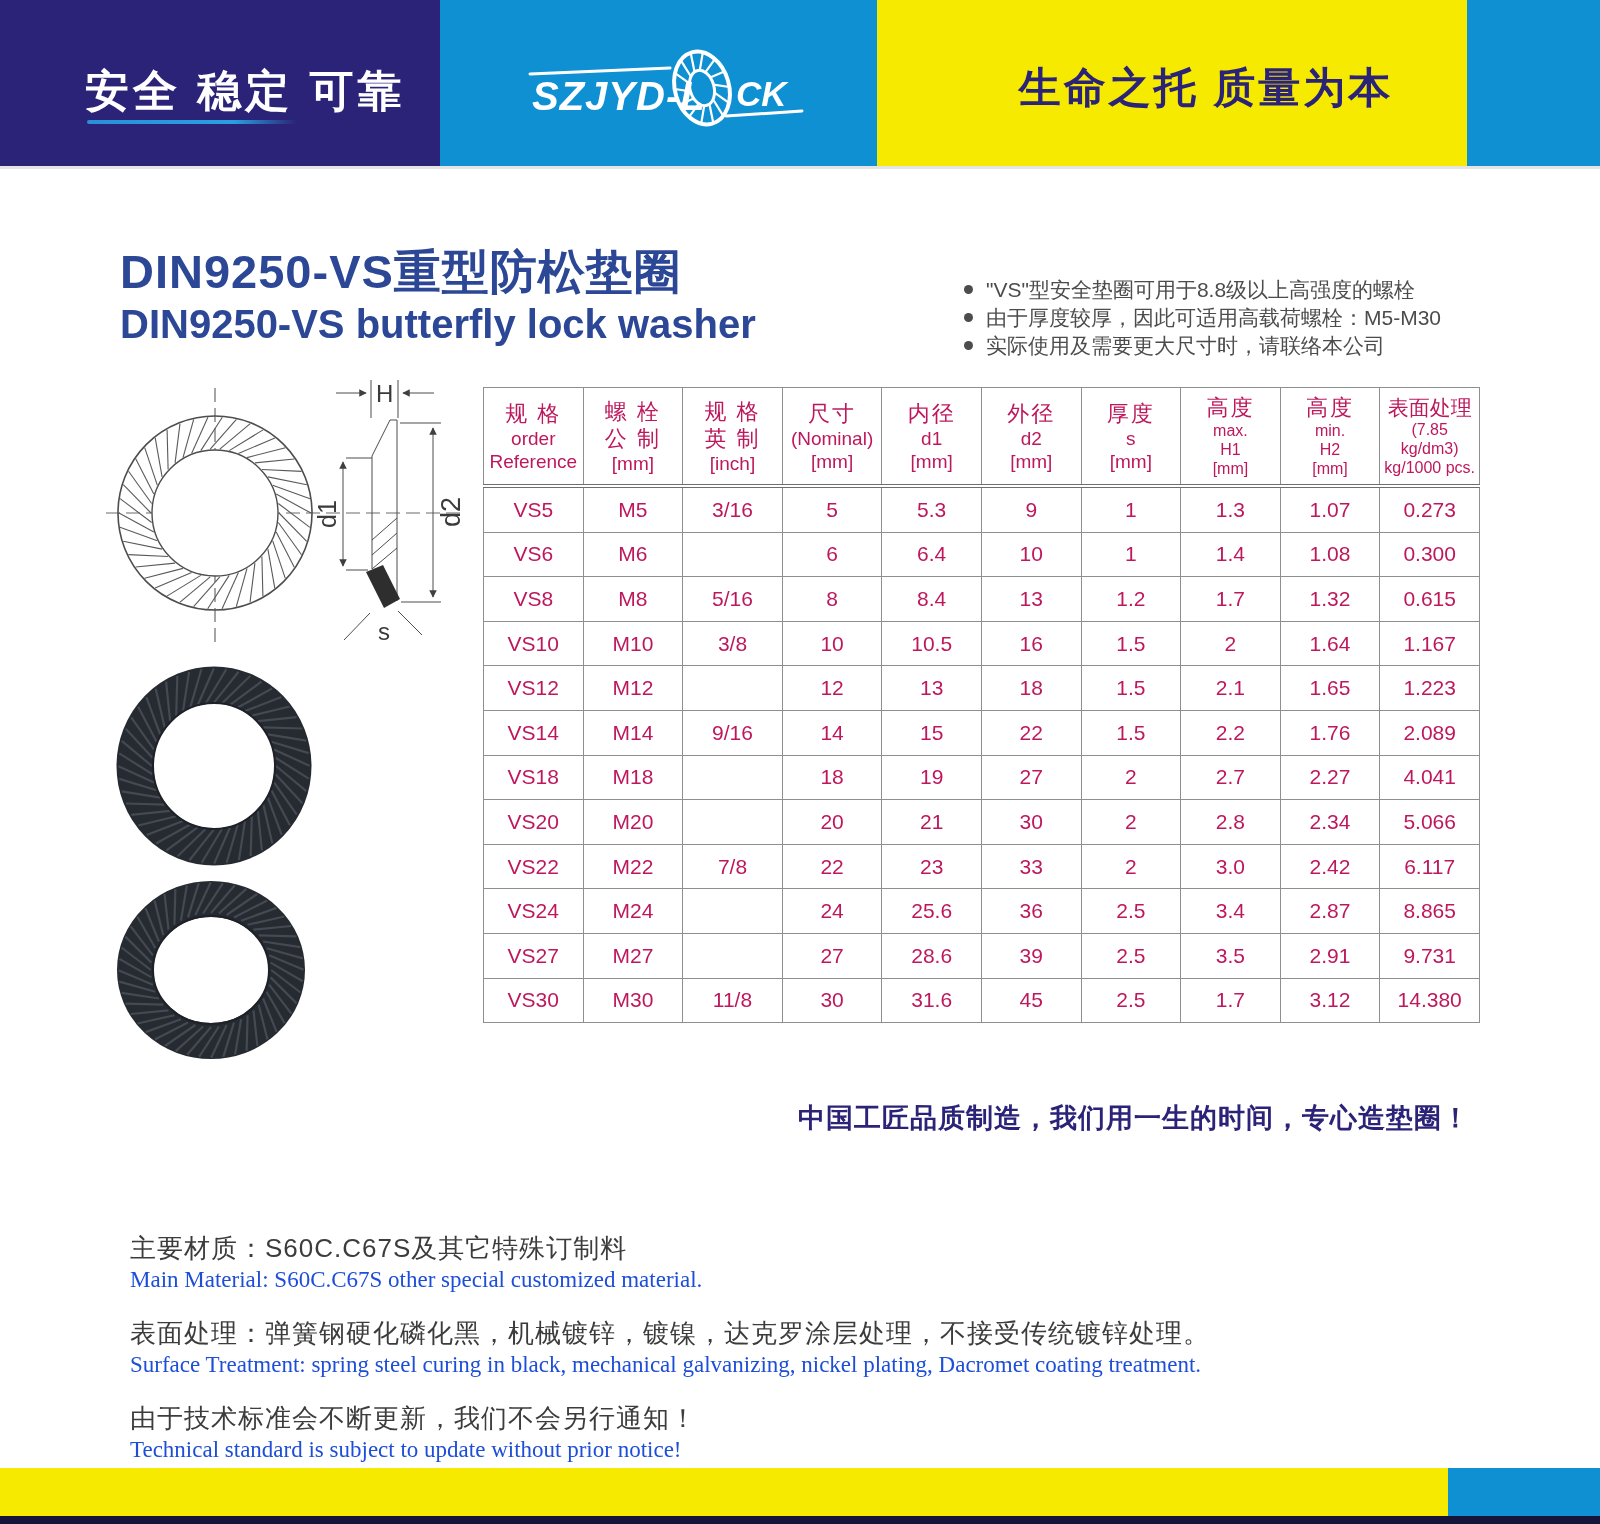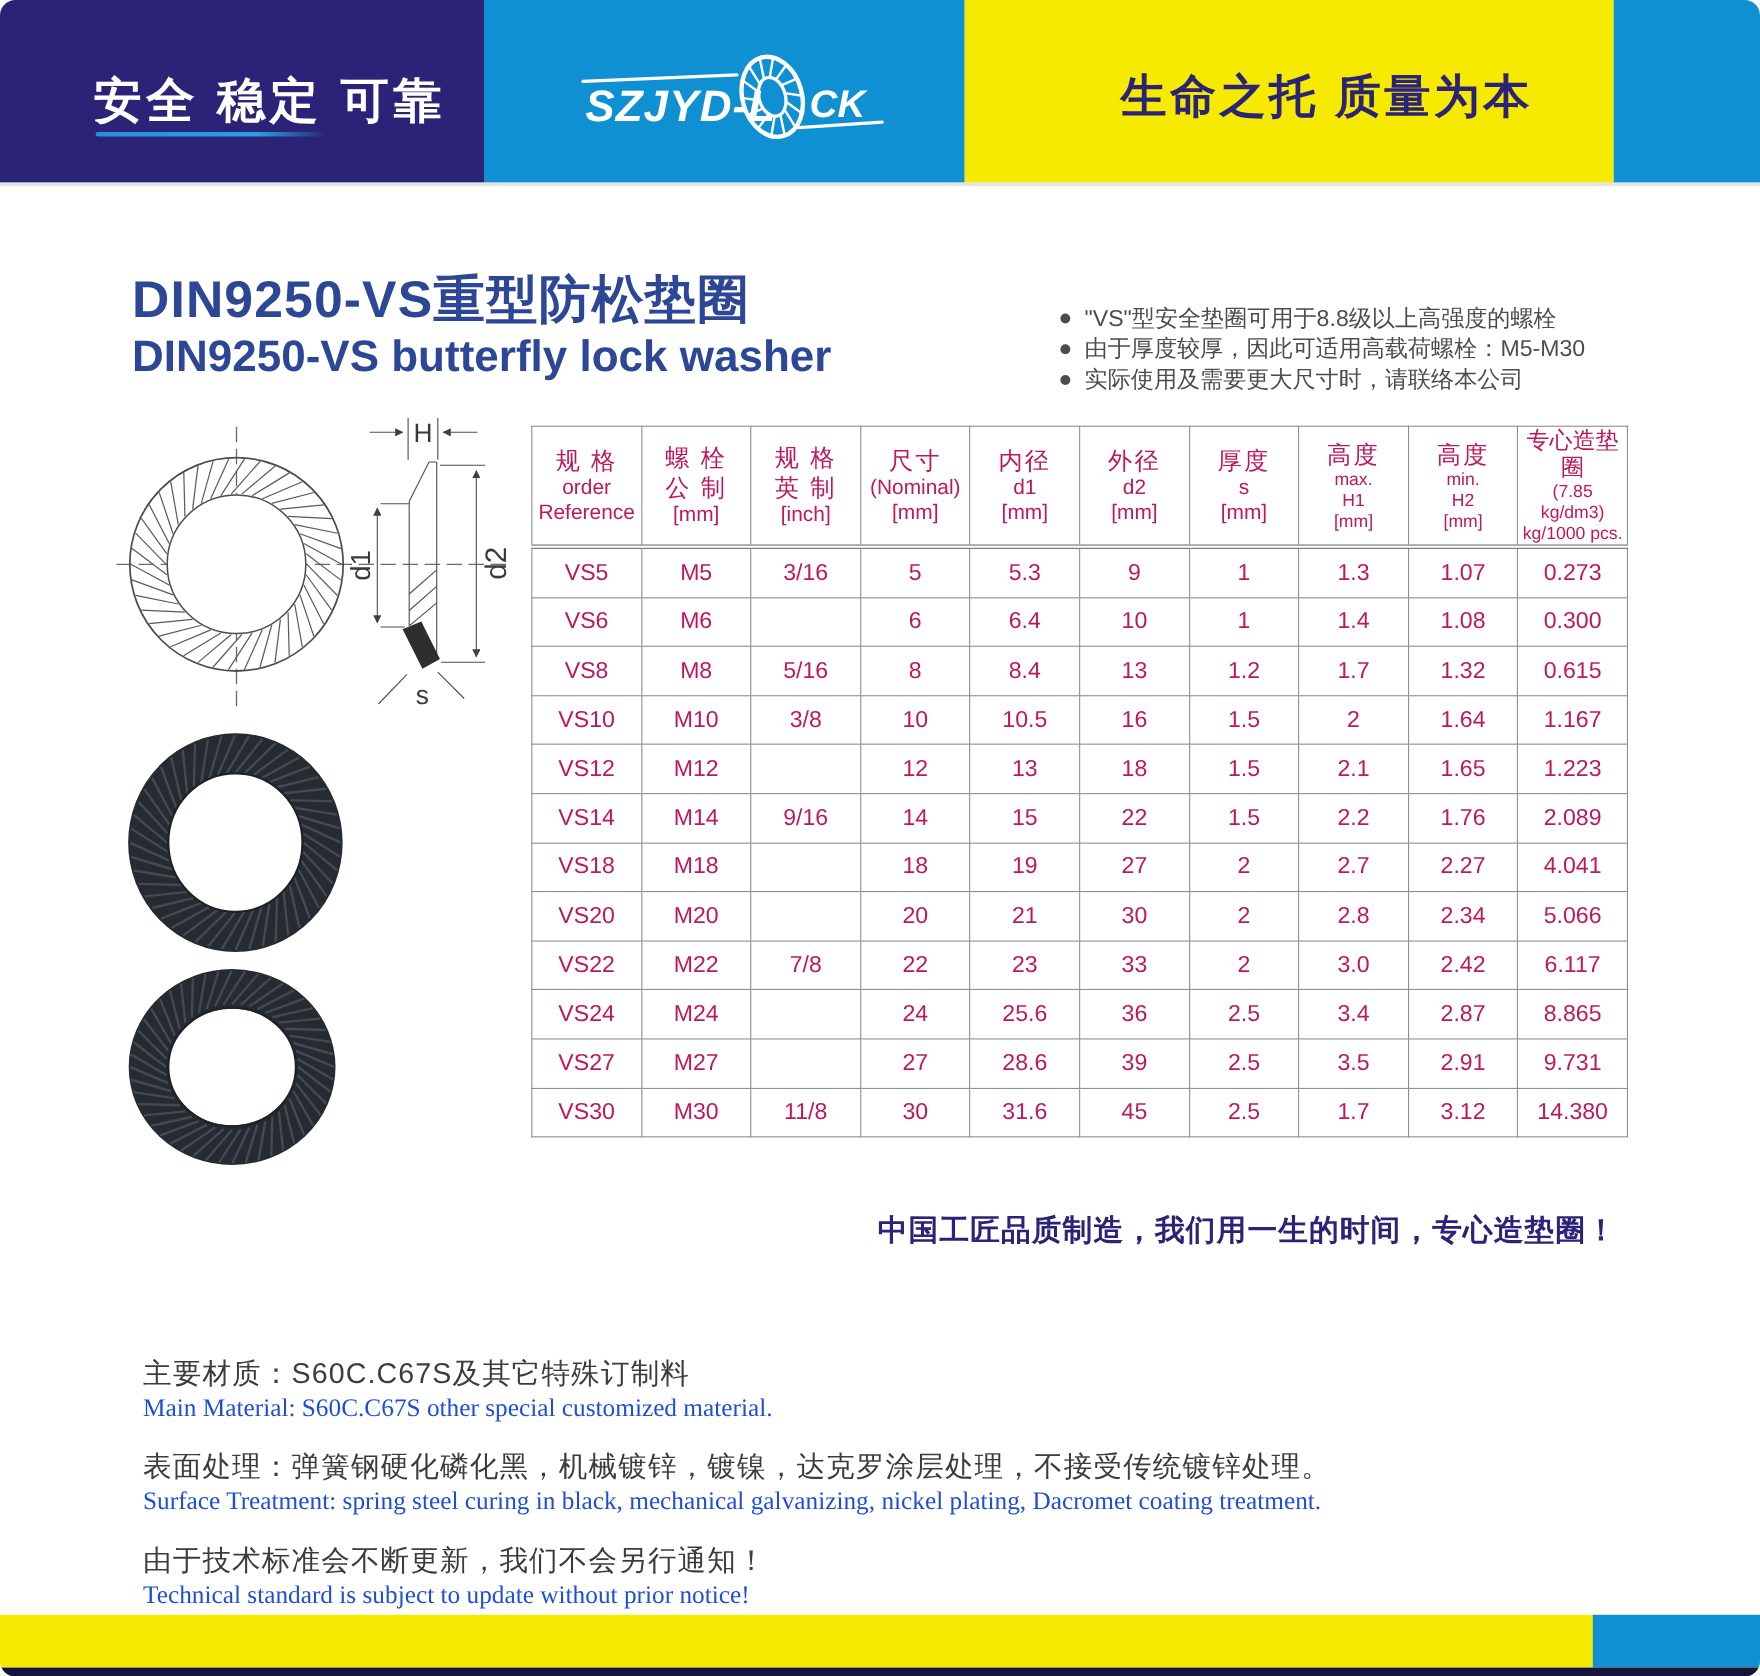--- a/index.html
+++ b/index.html
@@ -1,17 +1,17 @@
 <!DOCTYPE html>
 <html style="--navy: #2b2377; --blue: #0e90d3; --yellow: #f6eb00; --titleblue: #2c4796;"><head>
 <meta charset="utf-8">
 <style>
   html,body{margin:0;padding:0;background:#fff;}
   #page{position:relative;width:1600px;height:1524px;background:#fff;overflow:hidden;
-        font-family:"Liberation Sans","DejaVu Sans",sans-serif;border-radius:14px;}
+        font-family:"Liberation Sans","DejaVu Sans",sans-serif;}
 
   
   .hdr-box{position:absolute;top:0;height:166px;}
   .hdr-navy{left:0;width:440px;background:var(--navy);}
   .hdr-navy-text{position:absolute;left:85px;top:62px;color:#fff;font-size:44px;font-weight:bold;
                  letter-spacing:4px;white-space:nowrap;}
   .hdr-underline{position:absolute;left:87px;top:120px;width:210px;height:4px;border-radius:2px;
                  background:linear-gradient(90deg,#2a8fd8 0%,#2a9fe0 70%,rgba(42,159,224,0));}
   .hdr-blue{left:440px;width:437px;background:var(--blue);}
   .hdr-yellow{left:877px;width:590px;background:var(--yellow);}
@@ -370,21 +370,21 @@
             <div class="th-s">H1</div>
             <div class="th-s">[mm]</div>
           </th>
           <th>
             <div class="th-l">高度</div>
             <div class="th-s">min.</div>
             <div class="th-s">H2</div>
             <div class="th-s">[mm]</div>
           </th>
           <th>
-            <div class="th-l2">专心造垫圈</div>
+            <div class="th-l2">表面处理</div>
             <div class="th-s">(7.85 kg/dm3)</div>
             <div class="th-s">kg/1000 pcs.</div>
           </th>
         </tr>
     </thead>
     <tbody>
         <tr>
           <td>VS5</td>
           <td>M5</td>
           <td>3/16</td>

